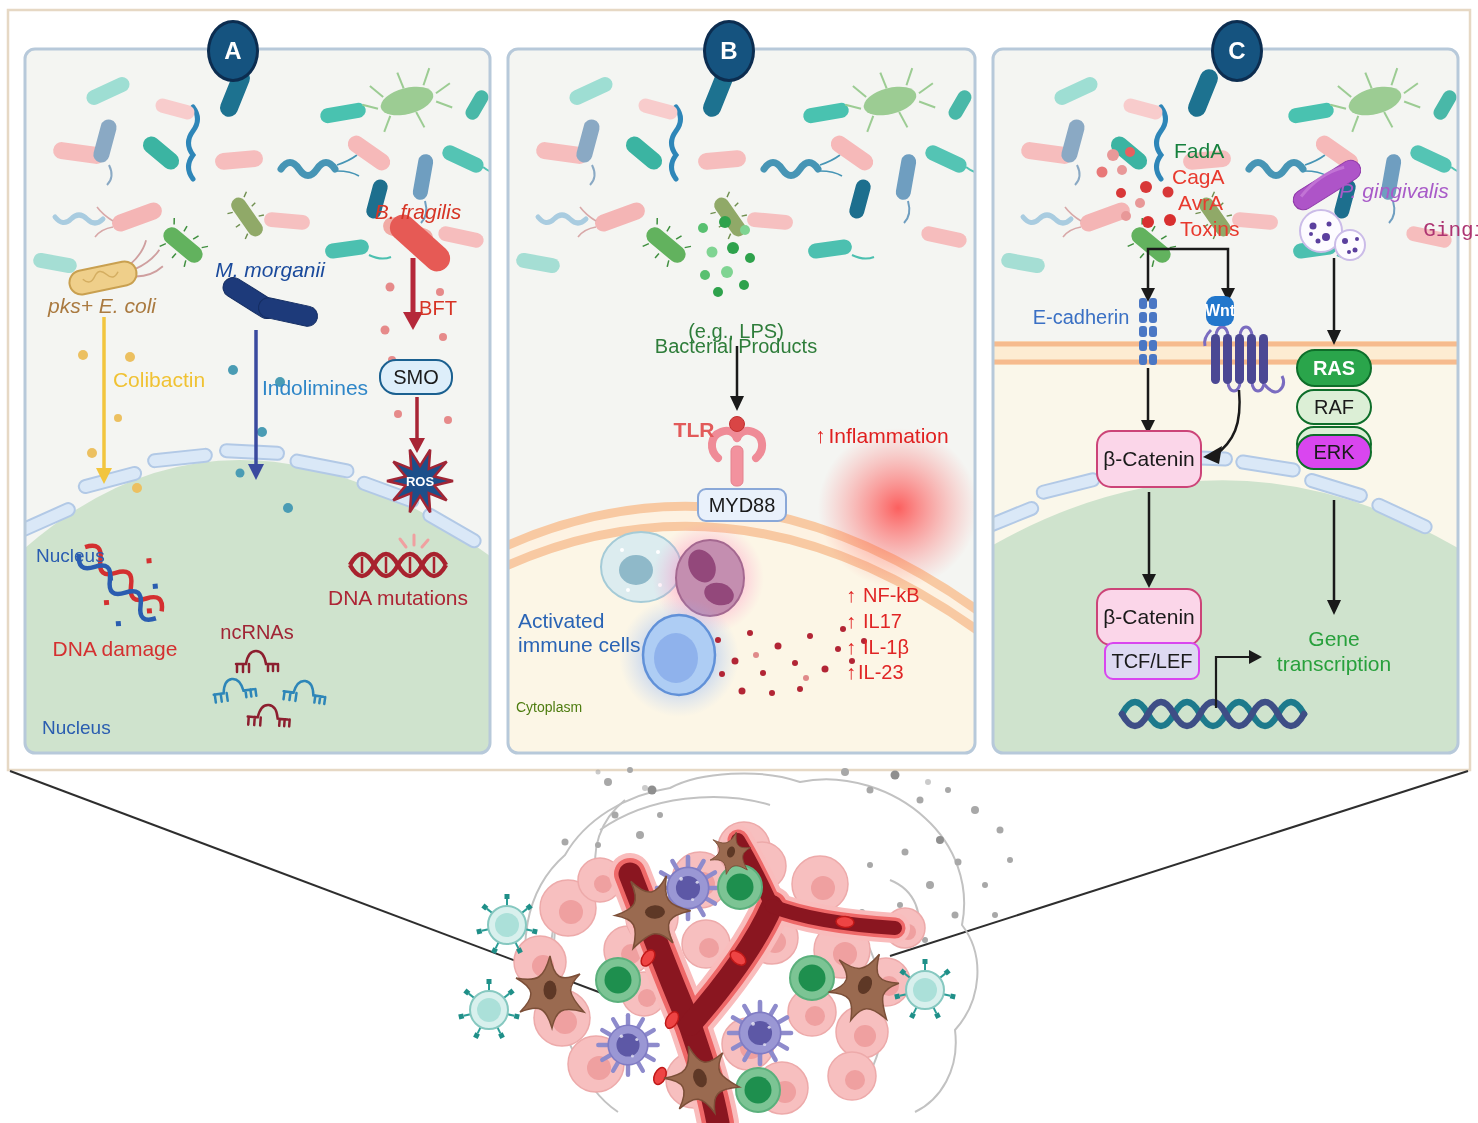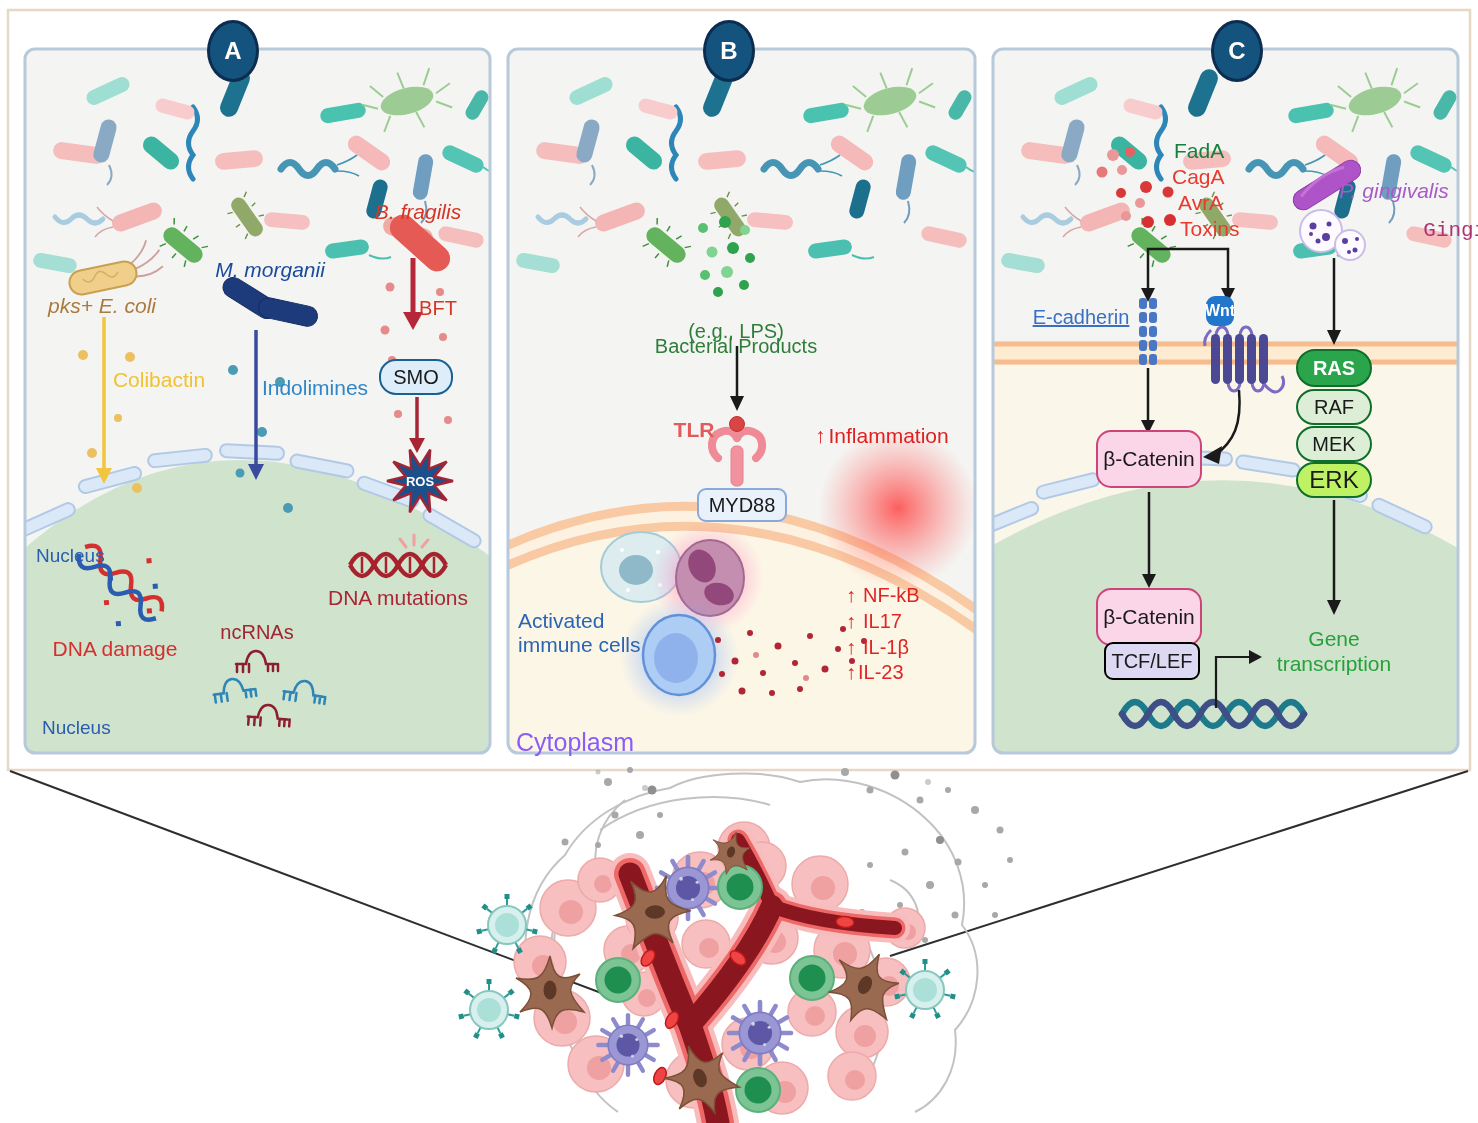--- a/index.html
+++ b/index.html
@@ -684,33 +684,33 @@
   <span>IL17</span>
 </div>
 <div class="cytorow" style="left:846px;top:636px;">
   <span class="cyto-arrow">↑</span>
   <span>IL-1β</span>
 </div>
 <div class="cytorow" style="left:846px;top:661px;gap:2px;">
   <span class="cyto-arrow">↑</span>
   <span>IL-23</span>
 </div>
-<div class="tl" style="left:516px;top:700px;font-size:25px;color:#8b5cf6;margin-top:30px;">Cytoplasm</div>
+<div class="tl" style="left:516px;top:700px;font-size:14px;color:#4d7c0f;">Cytoplasm</div>
 
 <div class="tl" style="left:1174px;top:140px;font-size:21px;color:#15803d;">FadA</div>
 <div class="tl" style="left:1172px;top:166px;font-size:21px;color:#e83a2e;">CagA</div>
 <div class="tl" style="left:1178px;top:192px;font-size:21px;color:#e83a2e;">AvrA</div>
 <div class="tl" style="left:1180px;top:218px;font-size:21px;color:#e83a2e;">Toxins</div>
 <div class="t it" style="left:1394px;top:190px;font-size:21px;color:#a85bc8;">P. gingivalis</div>
 <div class="t" style="left:1480px;top:230px;font-size:21px;color:#ad3472;font-family:Liberation Mono, monospace;">Gingipain</div>
-<div class="t" style="left:1081px;top:317px;font-size:20px;color:#3a70c4;text-decoration:underline;">E-cadherin</div>
+<div class="t" style="left:1081px;top:317px;font-size:20px;color:#3a70c4;">E-cadherin</div>
 <div class="box" style="left:1206px;top:296px;width:28px;height:30px;background:#2277cc;border-radius:9px;font-size:16px;font-weight:bold;color:#ffffff;">Wnt</div>
 <div class="box" style="left:1296px;top:349px;width:76px;height:38px;background:#2aa54b;border:2.5px solid #0e6e2a;border-radius:19px;font-size:20px;font-weight:bold;color:#ffffff;">RAS</div>
 <div class="box" style="left:1296px;top:389px;width:76px;height:36px;background:#dcefd6;border:2.5px solid #0e6e2a;border-radius:18px;font-size:20px;">RAF</div>
 <div class="box" style="left:1296px;top:426px;width:76px;height:36px;background:#dcefd6;border:2.5px solid #0e6e2a;border-radius:18px;font-size:20px;">MEK</div>
-<div class="box" style="left:1296px;top:462px;width:76px;height:36px;background:#bef264;border:2.5px solid #0e6e2a;border-radius:18px;font-size:24px;">ERK</div>
+<div class="box" style="left:1296px;top:434px;width:76px;height:36px;background:#d946ef;border:2.5px solid #0e6e2a;border-radius:18px;font-size:20px;">ERK</div>
 <div class="box" style="left:1096px;top:430px;width:106px;height:58px;background:#fbd6e9;border:2.5px solid #cc4478;border-radius:15px;font-size:21px;">β-Catenin</div>
 <div class="box" style="left:1096px;top:588px;width:106px;height:58px;background:#fbd6e9;border:2.5px solid #cc4478;border-radius:15px;font-size:21px;">β-Catenin</div>
-<div class="box" style="left:1104px;top:642px;width:96px;height:38px;background:#ded9f2;border:2px solid #000000;border-radius:9px;font-size:20px;">TCF/LEF</div>
+<div class="box" style="left:1104px;top:642px;width:96px;height:38px;background:#ded9f2;border:2px solid #d946ef;border-radius:9px;font-size:20px;">TCF/LEF</div>
 <div class="t" style="left:1334px;top:638px;font-size:21px;color:#28a03c;">Gene</div>
 <div class="t" style="left:1334px;top:663px;font-size:21px;color:#28a03c;">transcription</div>
 
 </div>
 
 </body></html>

